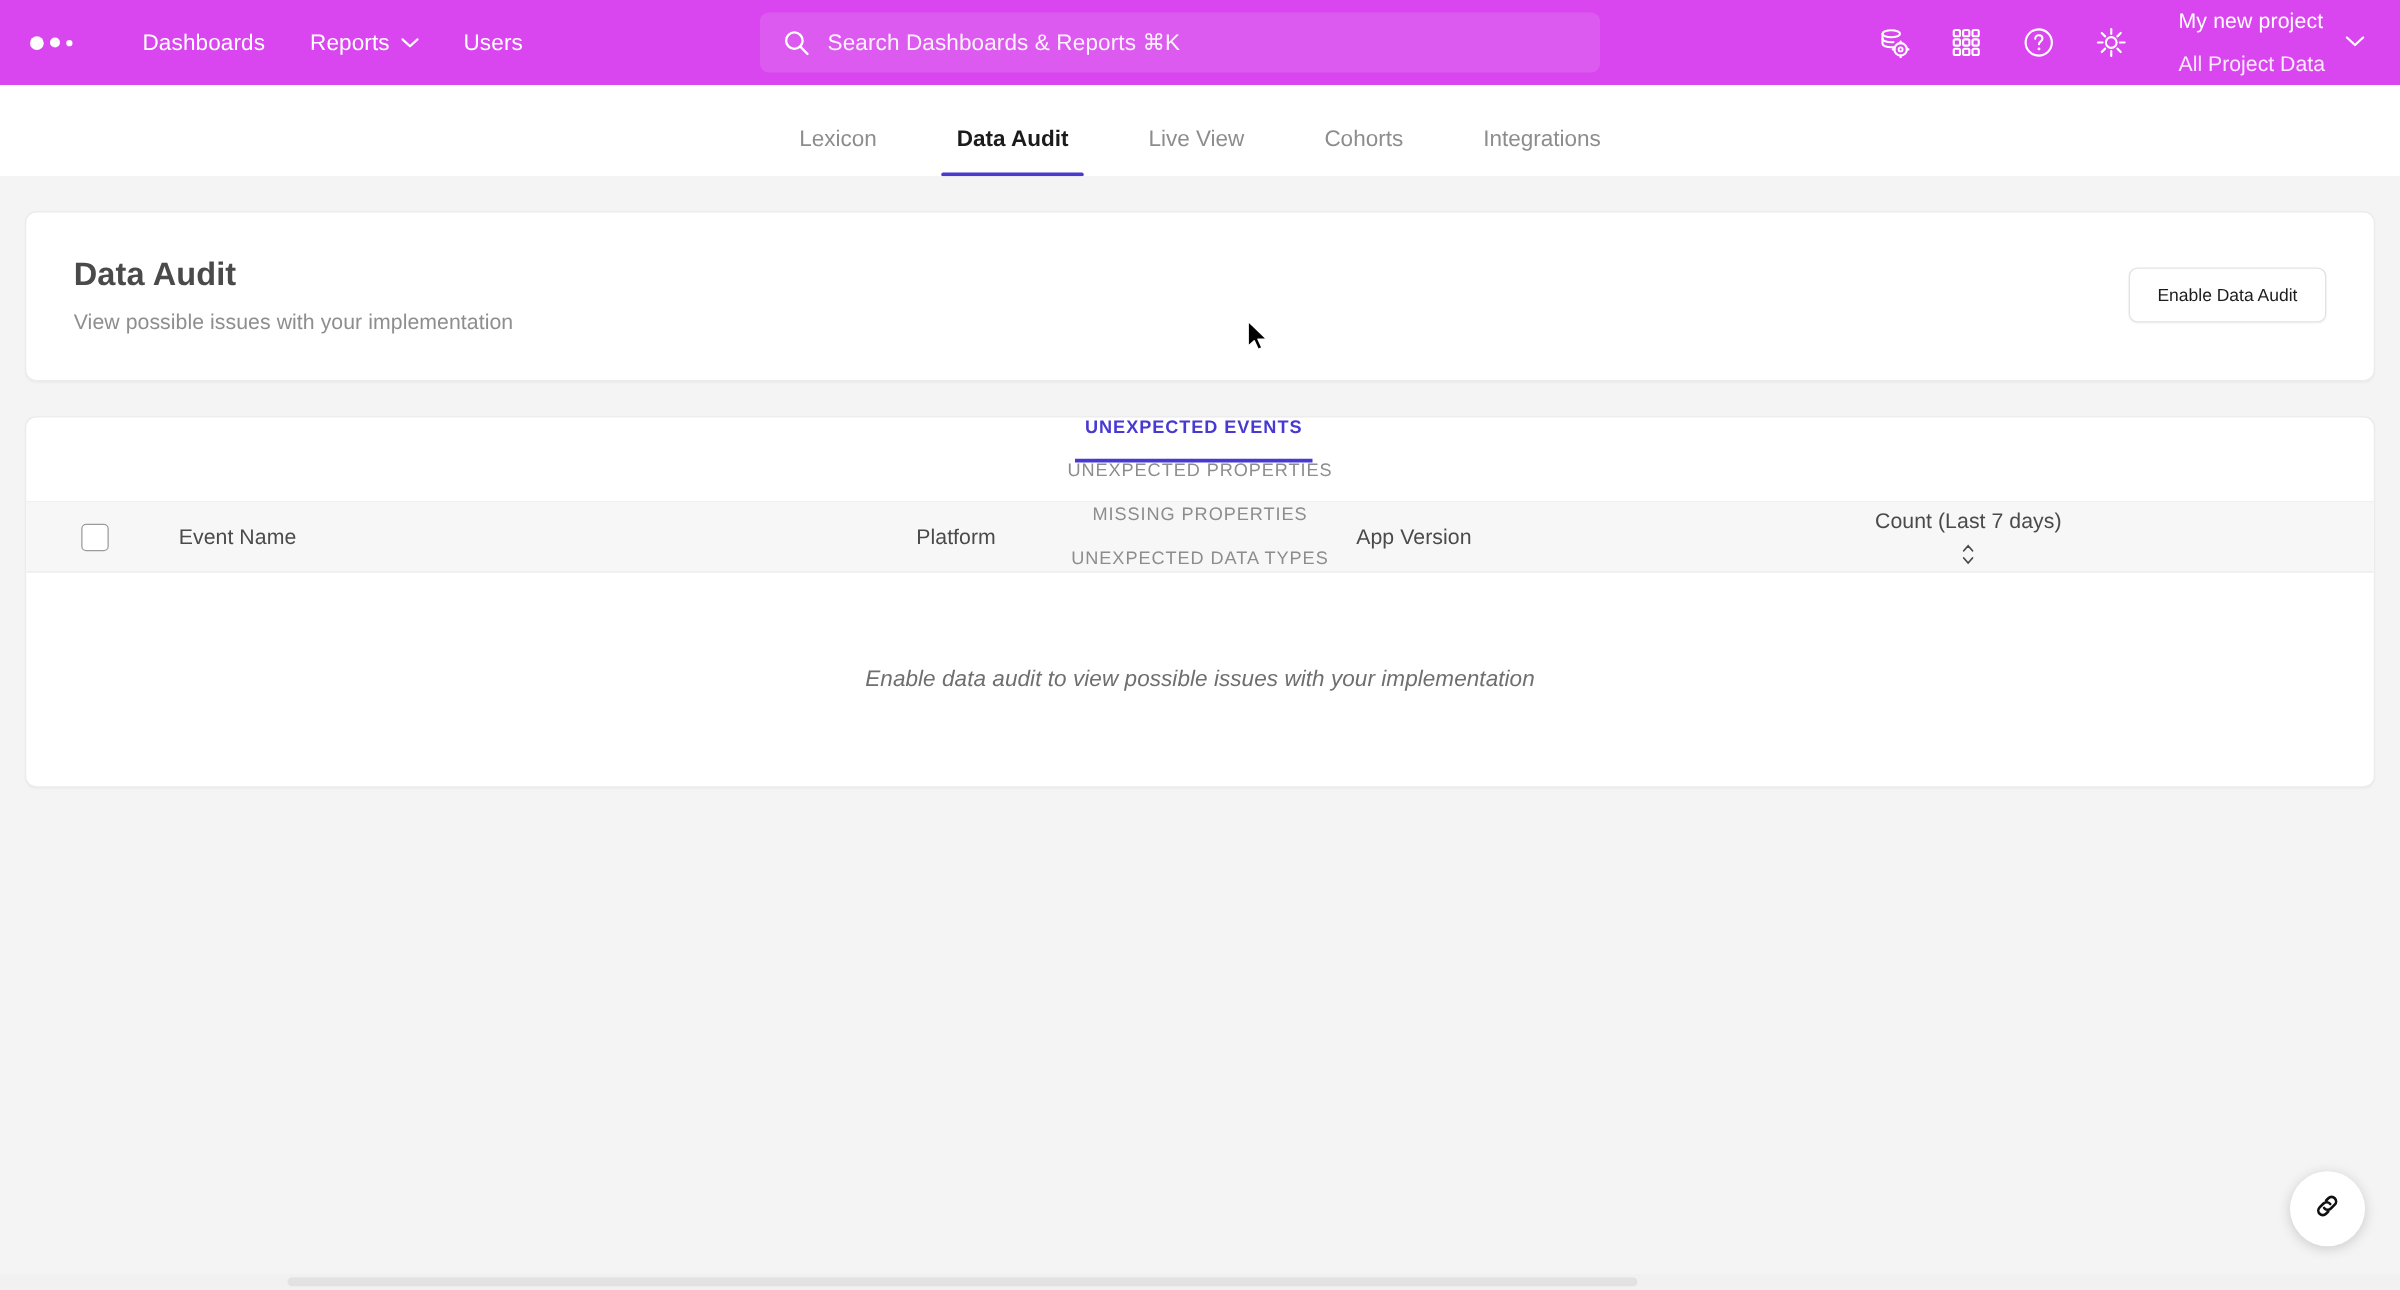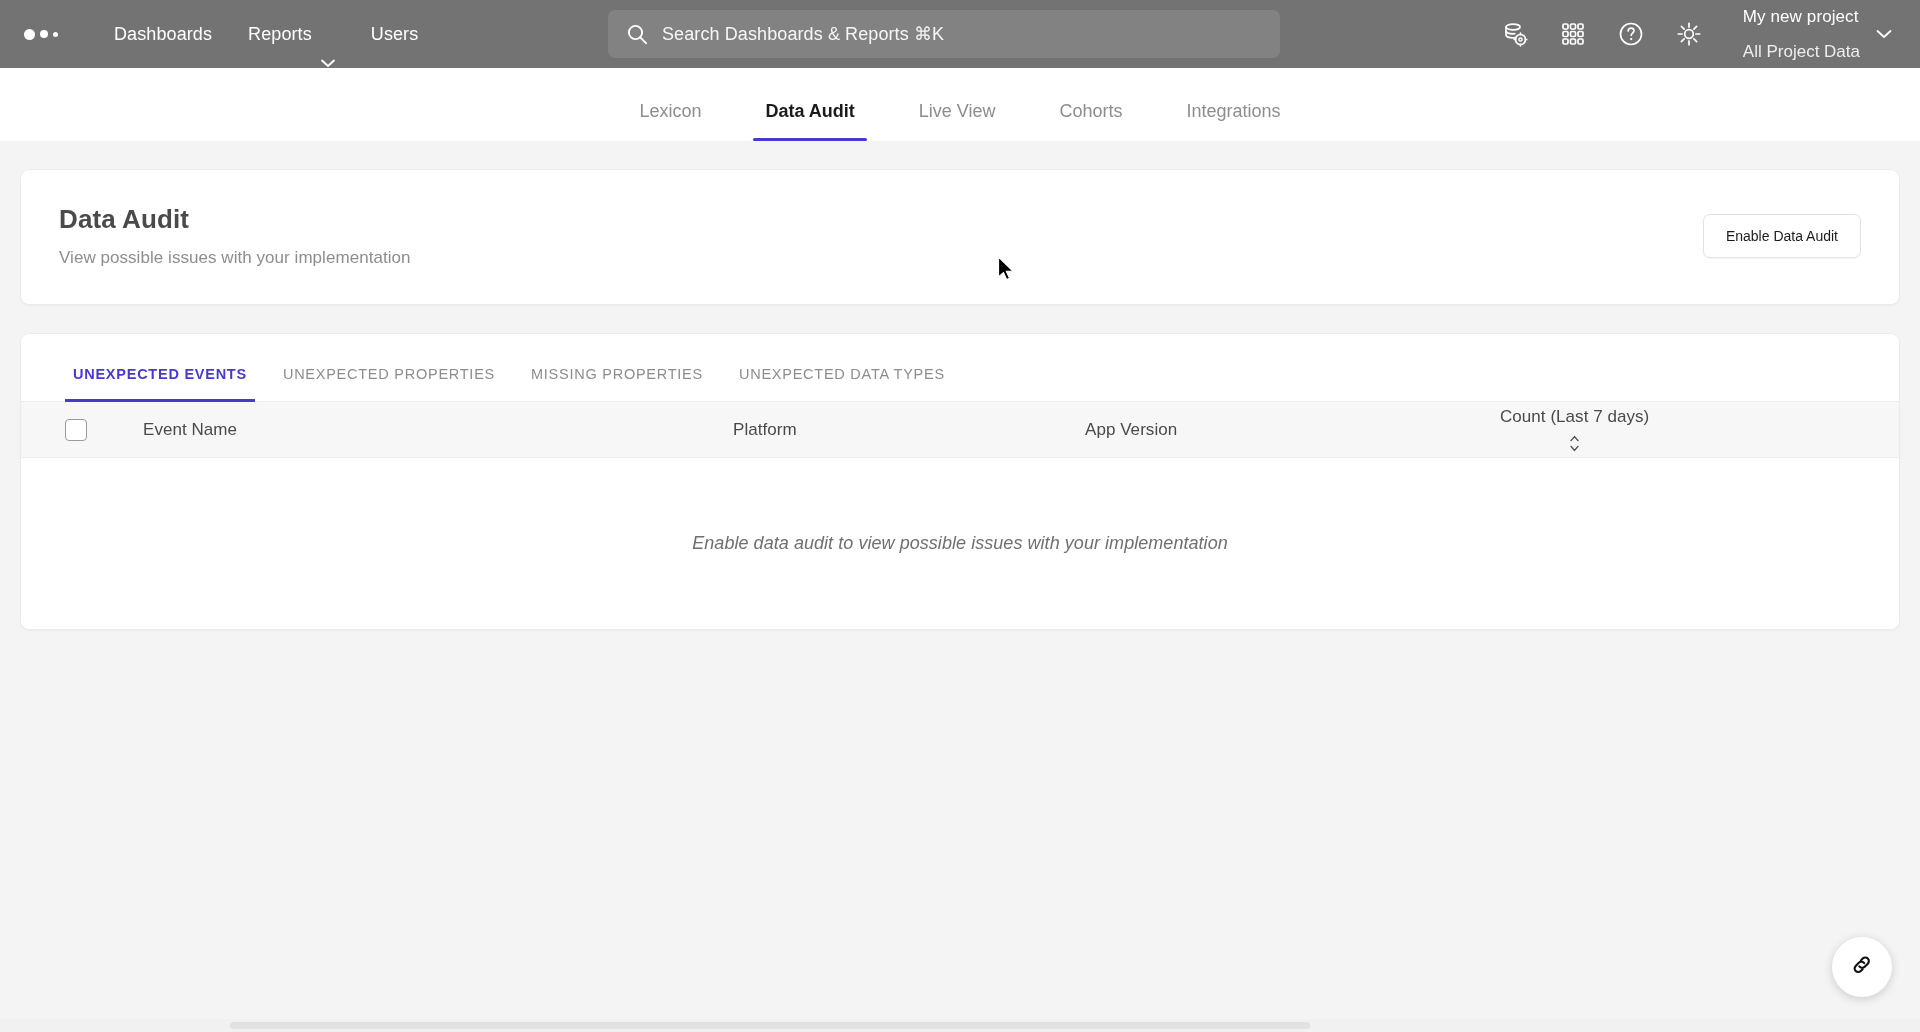--- a/index.html
+++ b/index.html
@@ -13,21 +13,21 @@
   body {
     font-family: "Liberation Sans", sans-serif;
     background: #f4f4f4;
     color: #2b2b2b;
     -webkit-font-smoothing: antialiased;
   }
 
   
   .topnav {
     height: 68px;
-    background: #737373;
+    background: #d946ef;
     display: flex;
     align-items: center;
     position: relative;
     padding: 0 28px 0 0;
   }
 
   .logo {
     display: flex;
     align-items: center;
     gap: 5px;
@@ -44,21 +44,21 @@
   .nav-link {
     color: #ffffff;
     font-size: 18px;
     padding: 0 18px;
     height: 68px;
     line-height: 68px;
     cursor: pointer;
     white-space: nowrap;
     letter-spacing: 0.1px;
   }
-  .nav-link.with-caret { display: flex; align-items: flex-end; gap: 9px; }
+  .nav-link.with-caret { display: flex; align-items: center; gap: 9px; }
   .caret-svg { display: block; }
 
   .searchbar {
     position: absolute;
     left: 608px;
     top: 10px;
     width: 672px;
     height: 48px;
     background: rgba(255,255,255,0.11);
     border-radius: 7px;
@@ -188,24 +188,25 @@
     box-shadow: 0 1px 1px rgba(0,0,0,0.03);
   }
 
   .table-card {
     margin-top: 28px;
     overflow: hidden;
   }
 
   .inner-tabs {
     display: flex;
-    align-items: flex-end;
+    align-items: center;
     padding: 0 44px;
     border-bottom: 1px solid #ececec;
     height: 68px;
+    flex-direction: column;
   }
   .inner-tab {
     font-size: 14.5px;
     letter-spacing: 0.75px;
     color: #8d8d8d;
     text-transform: uppercase;
     padding: 0 18px 19px 18px;
     cursor: pointer;
     position: relative;
     white-space: nowrap;

